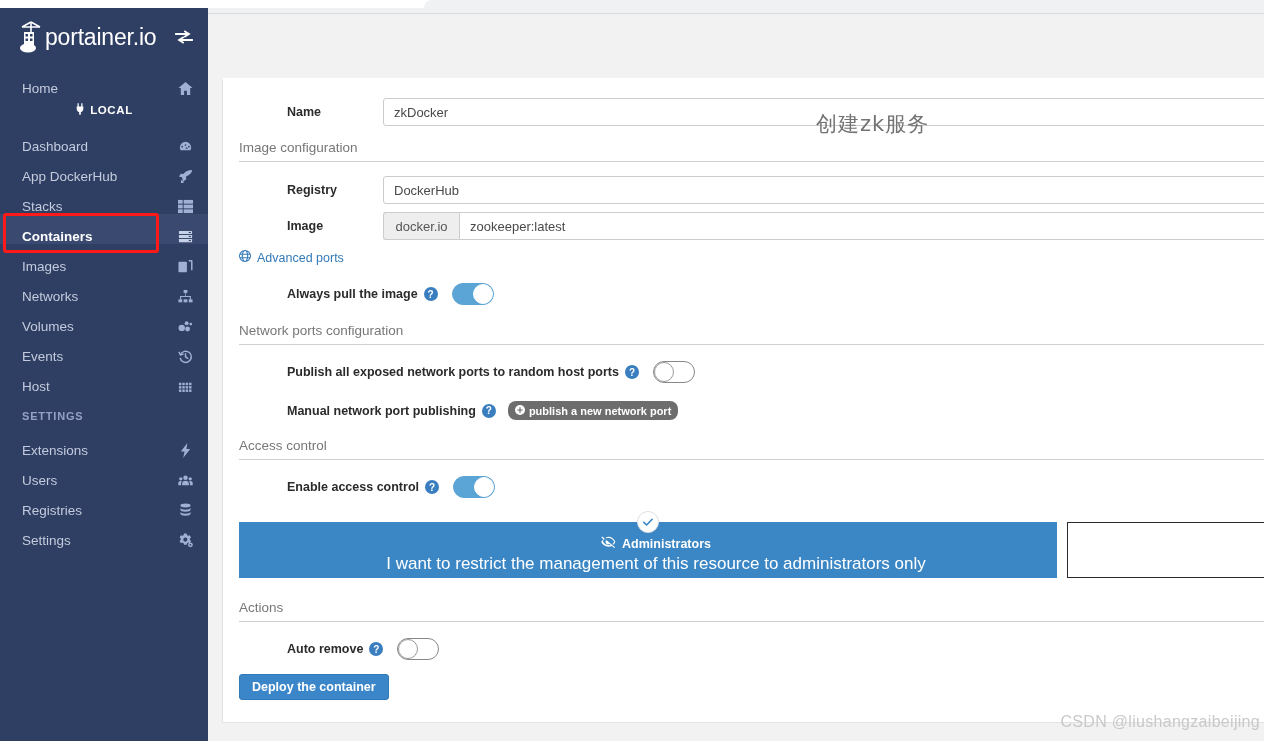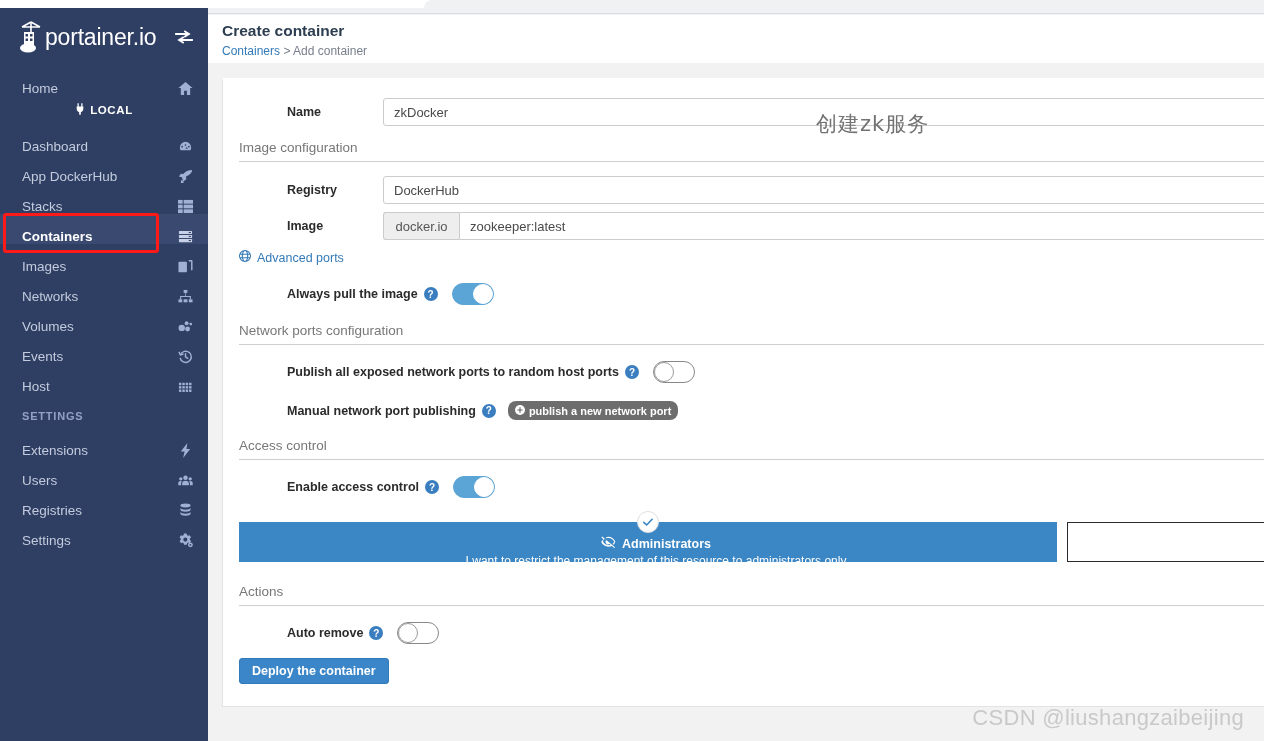--- a/index.html
+++ b/index.html
@@ -149,45 +149,45 @@
   .btn-primary {
     height:26px; background:#3a86c8; color:#ffffff; font-size:12.5px;
     font-weight:bold; border:1px solid #3279b8; border-radius:3px;
     padding:0 12px; display:inline-flex; align-items:center; cursor:pointer;
   }
 
   
   .ac-row { display:flex; gap:10px; margin:24px 0 0 16px; align-items:stretch; }
   .ac-card {
     position:relative; background:#3b86c4; color:#ffffff;
-    width:818px; height:40px; padding:14px 10px 0 26px; text-align:center;
+    width:818px; height:56px; padding:14px 10px 0 26px; text-align:center;
     cursor:pointer;
   }
   .ac-card.alt { background:#ffffff; border:1px solid #2b2b2b; color:#333; }
   .ac-title {
     font-size:12.5px; font-weight:bold; display:flex; align-items:center;
     justify-content:center; gap:6px;
   }
-  .ac-sub { font-size:12px; margin-top:3px; }
+  .ac-sub { font-size:17px; margin-top:3px; }
   .ac-check {
     position:absolute; left:50%; top:-11px; transform:translateX(-50%);
     width:22px; height:22px; border-radius:50%; background:#ffffff;
     border:1px solid #dfdfdf; display:flex; align-items:center;
     justify-content:center; color:#3b86c4;
   }
   .ac-card.alt2 { width:300px; }
 
   
   .red-note {
     position:absolute; left:608px; top:102px; font-size:21px; color:#737373;
     font-family:"DejaVu Sans", sans-serif; letter-spacing:1px;
     white-space:nowrap; pointer-events:none;
   }
   .watermark {
-    position:absolute; right:20px; bottom:10px; font-size:22px;
+    position:absolute; right:4px; bottom:10px; font-size:16px;
     color:#c9c9c9; letter-spacing:0.3px; pointer-events:none;
   }
 </style>
 </head>
 <body>
 
 <div id="root">
 
   <div class="chrome-strip">
     <div class="chrome-tab"></div>
@@ -397,28 +397,20 @@
       </span>
     </div>
 
     <div class="redbox"></div>
   </div>
 
   <div class="main">
 
     <div class="topbar"></div>
 
-    <div class="page-head">
-      <div class="page-title">Create container</div>
-      <div class="breadcrumb">
-        <a href="#">Containers</a>
-        <span>&gt;</span>
-        <span>Add container</span>
-      </div>
-    </div>
 
     <div class="panel">
 
       <div class="form-row">
         <div class="form-label">Name</div>
         <input class="txt-input" style="width: 1090px;" value="zkDocker">
       </div>
 
       <div class="section-head">Image configuration</div>
 

